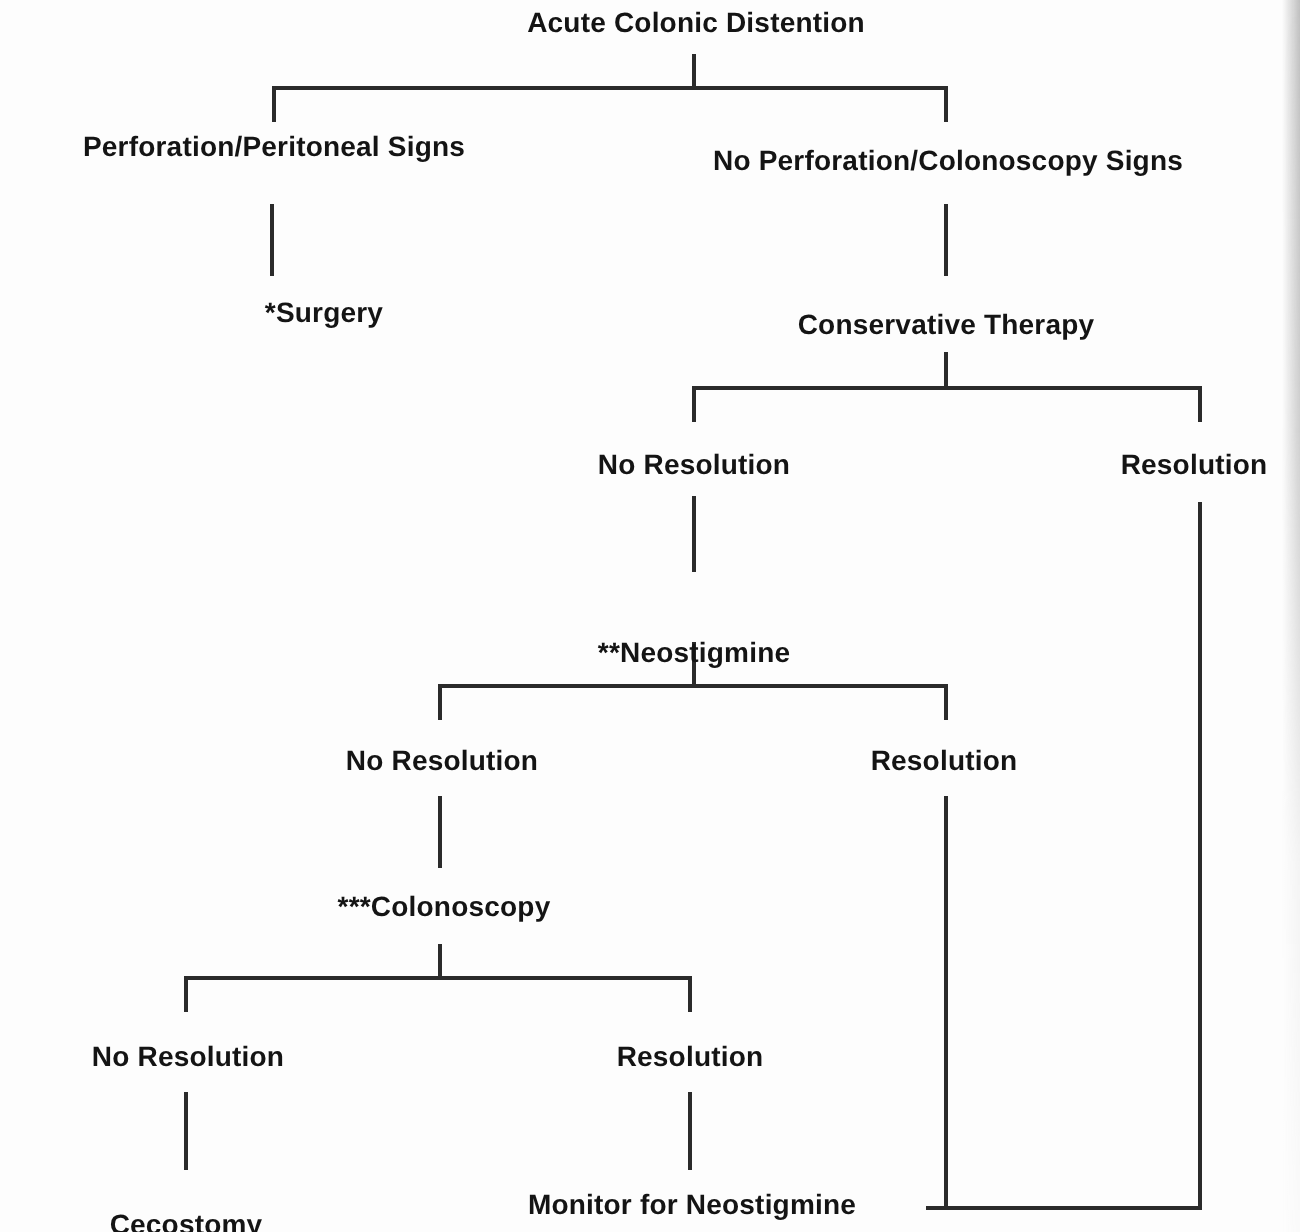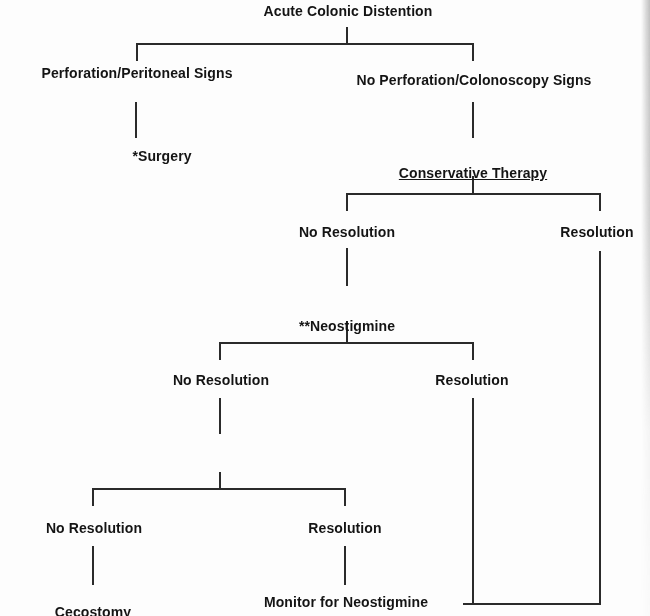--- a/index.html
+++ b/index.html
@@ -74,25 +74,26 @@
   <div class="vline" style="left:92px;  top:489px; height:17px;"></div>
   <div class="vline" style="left:344px; top:489px; height:17px;"></div>
   <div class="vline" style="left:92px;  top:546px; height:39px;"></div>
   <div class="vline" style="left:344px; top:546px; height:39px;"></div>
   <div class="hline" style="left:463px; top:603px; width:138px;"></div>
 
   <div class="node" style="left:348px; top:1px;">Acute Colonic Distention</div>
   <div class="node" style="left:137px; top:63px;">Perforation/Peritoneal Signs</div>
   <div class="node" style="left:474px; top:70px;">No Perforation/Colonoscopy Signs</div>
   <div class="node" style="left:136px; top:146px;margin-left:26px;">*Surgery</div>
-  <div class="node" style="left:473px; top:163px;text-decoration:underline;">Conservative Therapy</div>
+  <div class="node" style="left:473px; top:152px;">Conservative Therapy</div>
   <div class="node" style="left:347px; top:222px;">No Resolution</div>
   <div class="node" style="left:597px; top:222px;">Resolution</div>
   <div class="node" style="left:347px; top:295px;margin-top:21px;">**Neostigmine</div>
   <div class="node" style="left:221px; top:370px;">No Resolution</div>
   <div class="node" style="left:472px; top:370px;">Resolution</div>
+  <div class="node" style="left:222px; top:443px;">***Colonoscopy</div>
   <div class="node" style="left:94px;  top:518px;">No Resolution</div>
   <div class="node" style="left:345px; top:518px;">Resolution</div>
   <div class="node" style="left:93px;  top:592px;margin-top:10px;">Cecostomy</div>
   <div class="node" style="left:346px; top:592px;">Monitor for Neostigmine</div>
 
   <div class="scan-edge"></div>
 </div>
 
 </body></html>

